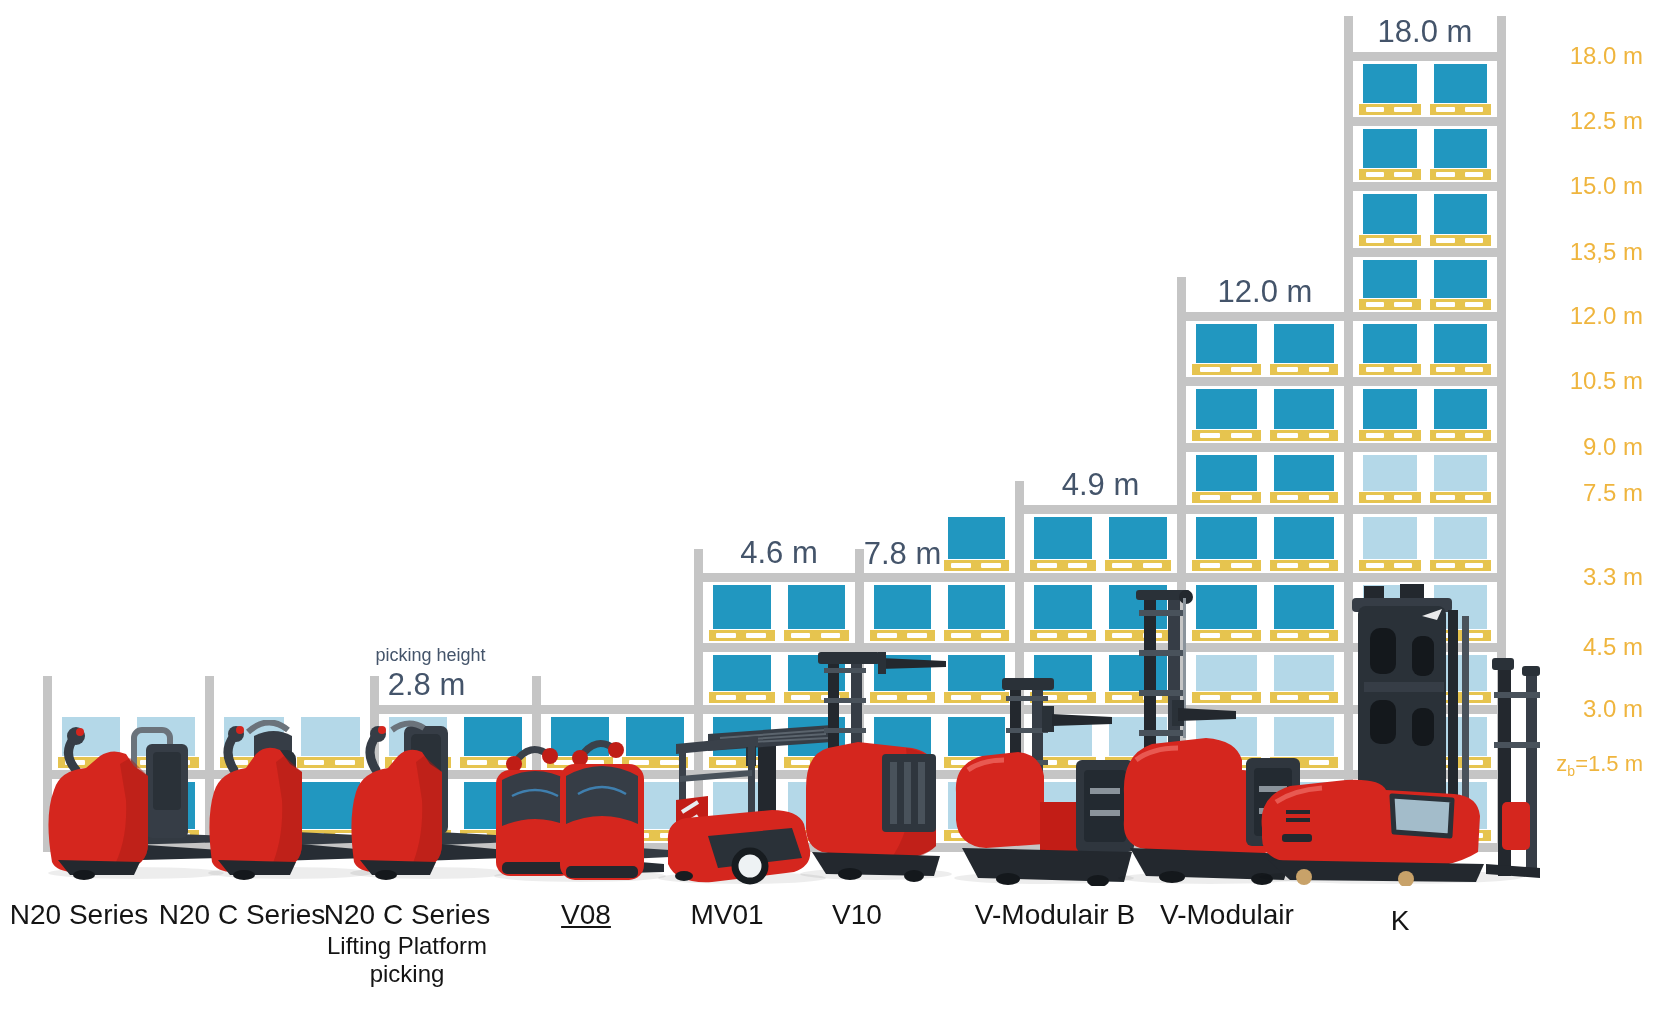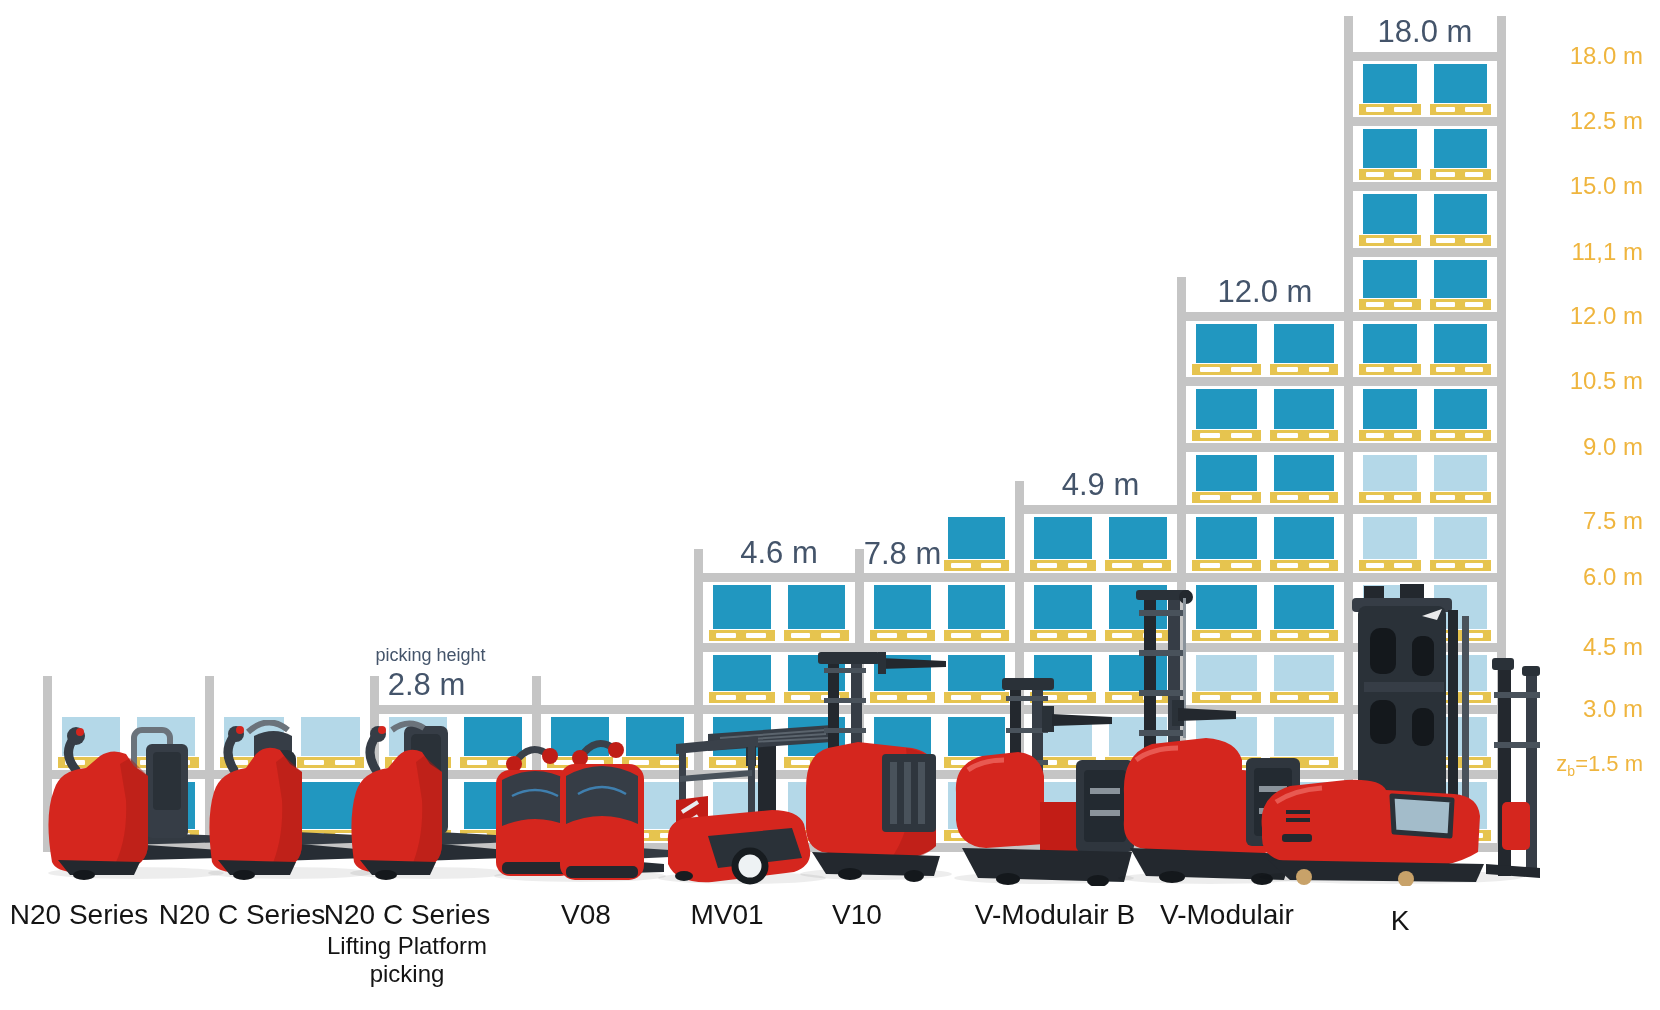--- a/index.html
+++ b/index.html
@@ -146,21 +146,21 @@
     <div class="pallet" style="left: 547px; top: 757px; width: 66px; height: 11px;">
       <i></i>
       <i></i>
     </div>
     <div class="box d" style="left: 551px; top: 717px; width: 58px; height: 39px;"></div>
     <div class="pallet" style="left: 622px; top: 757px; width: 66px; height: 11px;">
       <i></i>
       <i></i>
     </div>
     <div class="box d" style="left: 626px; top: 717px; width: 58px; height: 39px;"></div>
-    <div class="truck-label" style="left: 586px; top: 898px;">
+    <div class="truck-label" style="left: 586px; top: 898px; text-decoration: underline;">
       <div class="l0">V08</div>
     </div>
     <div class="pallet" style="left: 709px; top: 830px; width: 65.5px; height: 11px;">
       <i></i>
       <i></i>
     </div>
     <div class="box l" style="left: 713px; top: 782px; width: 57.5px; height: 47px;"></div>
     <div class="pallet" style="left: 783.5px; top: 830px; width: 65.5px; height: 11px;">
       <i></i>
       <i></i>
@@ -507,26 +507,26 @@
       <i></i>
     </div>
     <div class="box d" style="left: 1433.5px; top: 64px; width: 53.5px; height: 39px;"></div>
     <div class="h-label" style="left: 1425px; bottom: 961px;">18.0 m</div>
     <div class="truck-label" style="left: 1400px; top: 904px;">
       <div class="l0">K</div>
     </div>
     <div class="scale-label" style="top: 42px;">18.0 m</div>
     <div class="scale-label" style="top: 107px;">12.5 m</div>
     <div class="scale-label" style="top: 172px;">15.0 m</div>
-    <div class="scale-label" style="top: 238px;">11,1 m</div>
+    <div class="scale-label" style="top: 238px;">13,5 m</div>
     <div class="scale-label" style="top: 302px;">12.0 m</div>
     <div class="scale-label" style="top: 367px;">10.5 m</div>
     <div class="scale-label" style="top: 433px;">9.0 m</div>
-    <div class="scale-label" style="top: 507px; margin-left: 33px;">7.5 m</div>
-    <div class="scale-label" style="top: 563px;">6.0 m</div>
+    <div class="scale-label" style="top: 479px; margin-left: 33px;">7.5 m</div>
+    <div class="scale-label" style="top: 563px;">3.3 m</div>
     <div class="scale-label" style="top: 633px;">4.5 m</div>
     <div class="scale-label" style="top: 695px;">3.0 m</div>
     <div class="scale-label zb" style="top: 750px;">z<sub>b</sub>=1.5 m</div>
   </div>
 
 <div class="truck" style="left:36px;top:724px;width:200px;height:156px;">
 <svg viewBox="0 0 200 156">
   <ellipse cx="100" cy="149" rx="88" ry="6" fill="#000" opacity="0.07"></ellipse>
   <polygon points="86,108 196,112 196,118 86,121" fill="#333A42"></polygon>
   <polygon points="66,118 184,126 184,134 66,137" fill="#272D34"></polygon>

